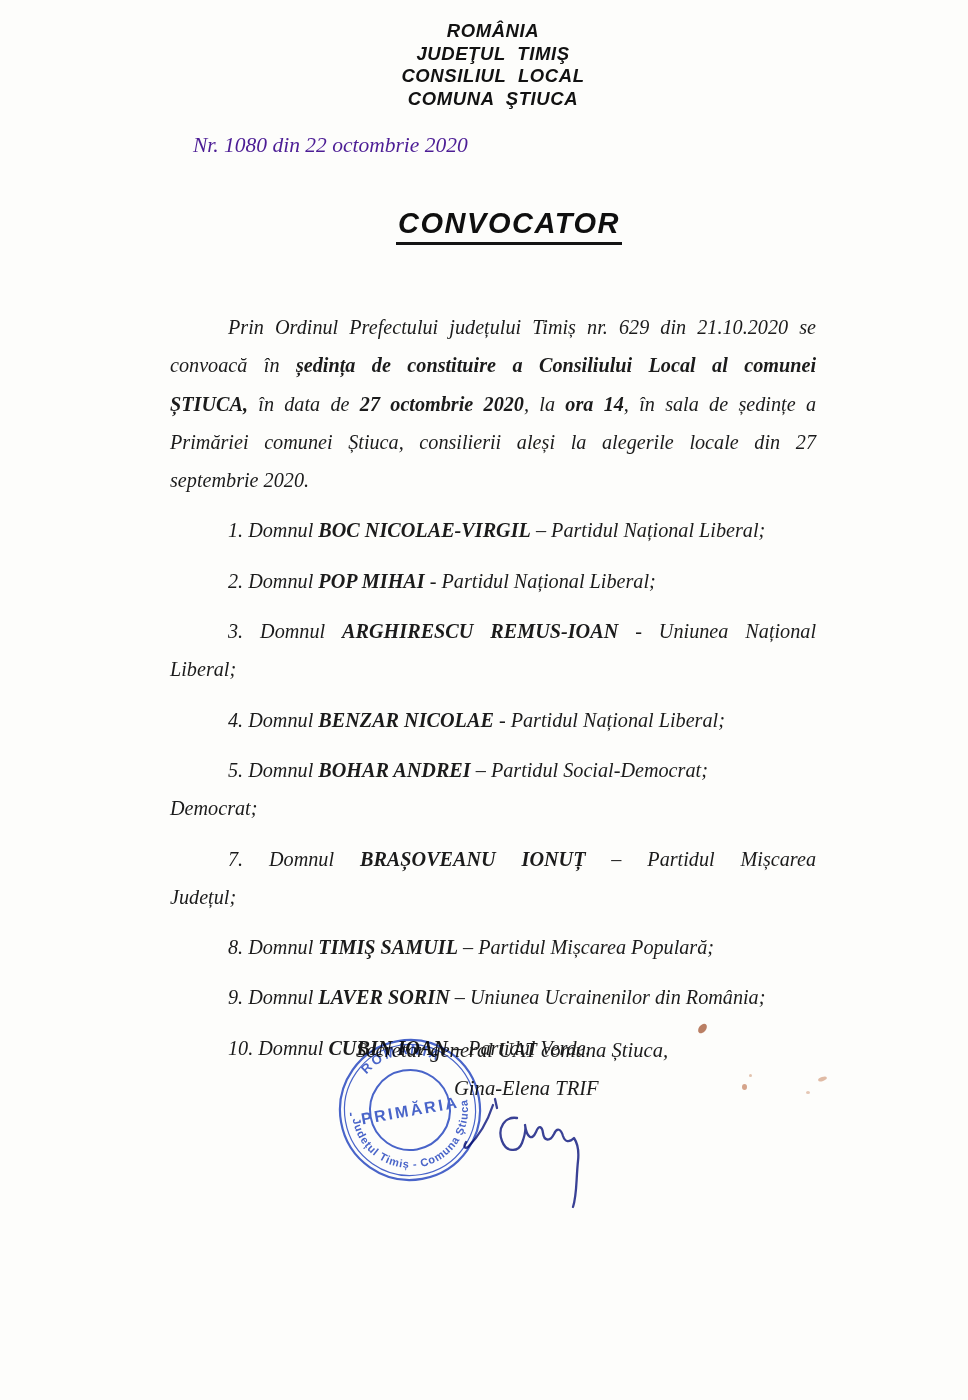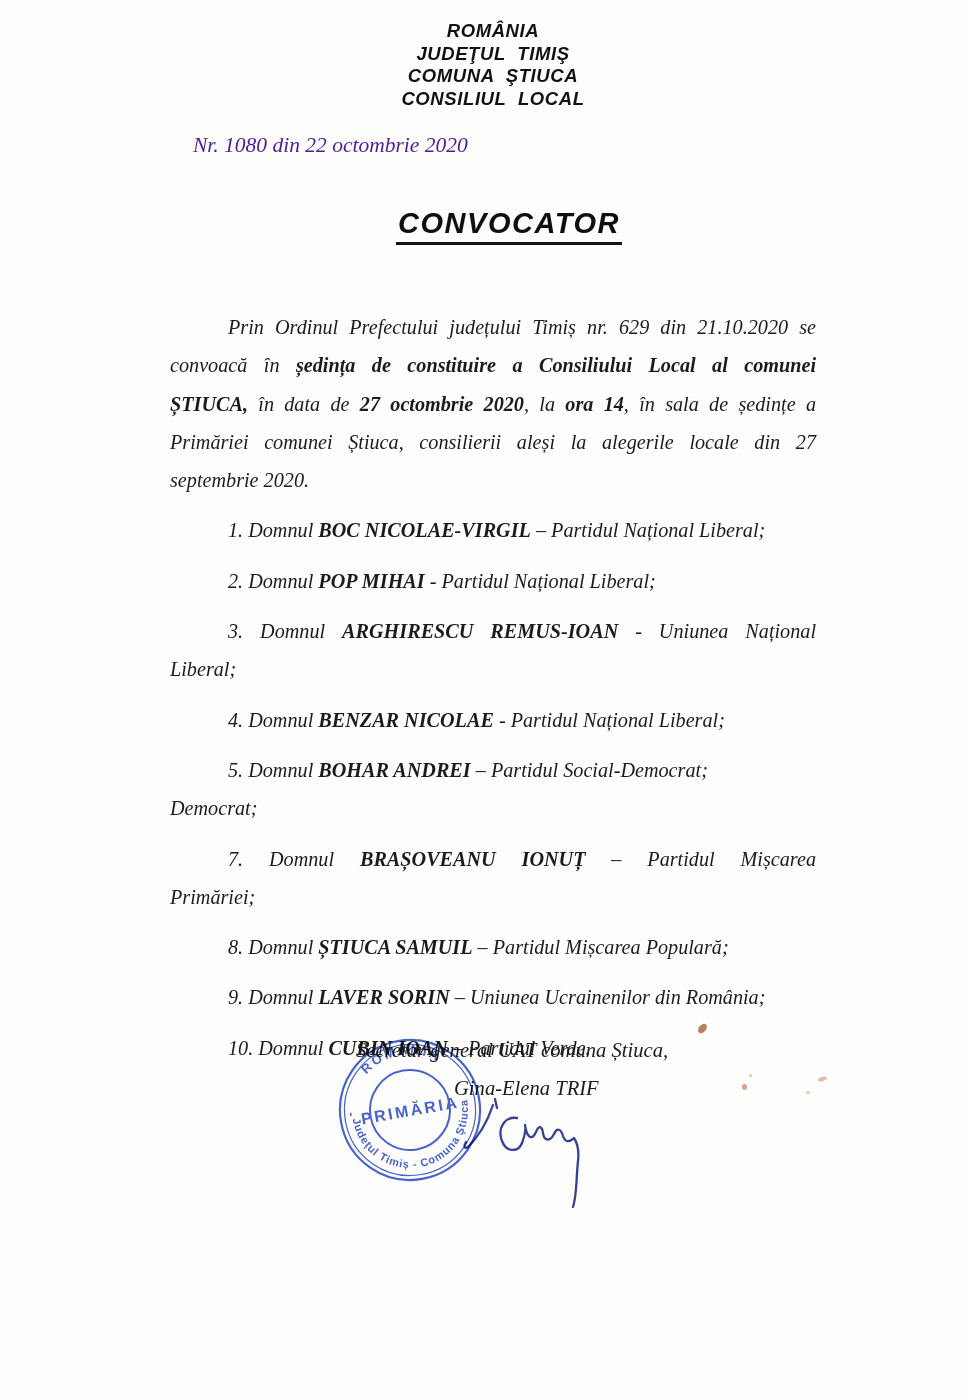--- a/index.html
+++ b/index.html
@@ -59,22 +59,22 @@
   .speck.s2b{left:749px;top:1074px;width:3px;height:3px;background:#c88a62;opacity:.5;}
   .speck.s3{left:818px;top:1077px;width:9px;height:4px;background:#c8855f;opacity:.55;transform:rotate(-18deg);}
   .speck.s3b{left:806px;top:1091px;width:4px;height:3px;background:#c8855f;opacity:.45;}
 </style>
 </head>
 <body>
 
 <div class="abs doc-header">
   <div>ROMÂNIA</div>
   <div>JUDEŢUL TIMIŞ</div>
+  <div>CONSILIUL LOCAL</div>
   <div>COMUNA ŞTIUCA</div>
-  <div>CONSILIUL LOCAL</div>
 </div>
 
 <div class="abs doc-ref">Nr. 1080 din 22 octombrie 2020</div>
 
 <div class="abs doc-title-wrap">
   <span class="doc-title">CONVOCATOR</span>
 </div>
 
 <div class="abs doc-body">
     <div class="line ind just"><span>Prin Ordinul Prefectului județului Timiș nr. 629 din 21.10.2020 se</span></div>
@@ -83,22 +83,22 @@
     <div class="line just"><span>Primăriei comunei Știuca, consilierii aleși la alegerile locale din 27</span></div>
     <div class="line"><span>septembrie 2020.</span></div>
     <div class="line ind"><span>1. Domnul </span><b>BOC NICOLAE-VIRGIL</b><span> – Partidul Național Liberal;</span></div>
     <div class="line ind"><span>2. Domnul </span><b>POP MIHAI</b><span> - Partidul Național Liberal;</span></div>
     <div class="line ind just"><span>3. Domnul </span><b>ARGHIRESCU REMUS-IOAN</b><span> - Uniunea Național</span></div>
     <div class="line"><span>Liberal;</span></div>
     <div class="line ind"><span>4. Domnul </span><b>BENZAR NICOLAE</b><span> - Partidul Național Liberal;</span></div>
     <div class="line ind"><span>5. Domnul </span><b>BOHAR ANDREI</b><span> – Partidul Social-Democrat;</span></div>
     <div class="line"><span>Democrat;</span></div>
     <div class="line ind just"><span>7. Domnul </span><b>BRAȘOVEANU IONUȚ</b><span> – Partidul Mișcarea</span></div>
-    <div class="line"><span>Primăriei;</span></div>
-    <div class="line ind"><span>8. Domnul </span><b>ȘTIUCA SAMUIL</b><span> – Partidul Mișcarea Populară;</span></div>
+    <div class="line"><span>Județul;</span></div>
+    <div class="line ind"><span>8. Domnul </span><b>TIMIŞ SAMUIL</b><span> – Partidul Mișcarea Populară;</span></div>
     <div class="line ind"><span>9. Domnul </span><b>LAVER SORIN</b><span> – Uniunea Ucrainenilor din România;</span></div>
     <div class="line ind"><span>10. Domnul </span><b>CUBIN IOAN</b><span> – Partidul Verde.</span></div>
   </div>
 
 <div class="abs sig-block">
   <div class="sig-line1">Secretar general UAT comuna Știuca,</div>
   <div class="sig-line2">Gina-Elena TRIF</div>
 </div>
 
 <svg class="abs stamp" width="150" height="150" viewBox="0 0 150 150" opacity="0.88">

